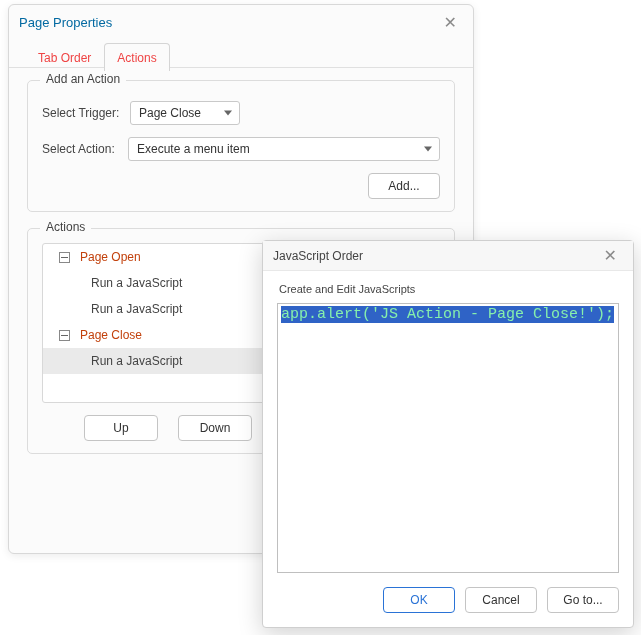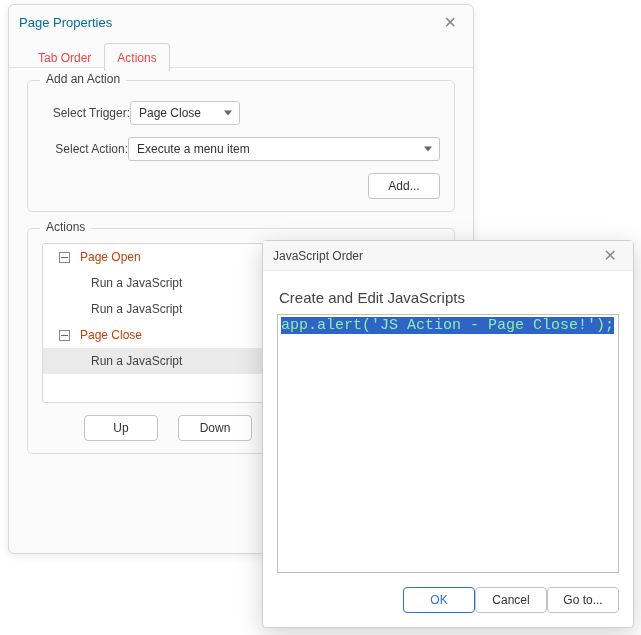--- a/index.html
+++ b/index.html
@@ -20,21 +20,21 @@
     .close-x { color: #8a8a8a; font-size: 16px; padding: 2px 6px; cursor: default; }
     .tabs-row { display: flex; align-items: flex-end; padding: 0 16px; border-bottom: 1px solid #e0e0e0; gap: 0; }
     .tab { padding: 7px 12px 6px; color: #ef4444; font-size: 12px; border: 1px solid transparent; border-bottom: none; position: relative; top: 4px; }
     .tab.active { border-color: #d5d5d5; background: #fbfbfb; border-radius: 4px 4px 0 0; }
     .body-pad { padding: 12px 18px 16px; }
 
     .group { border: 1px solid #dcdcdc; border-radius: 5px; padding: 14px 14px 12px; position: relative; margin-bottom: 16px; }
     .group-legend { position: absolute; top: -9px; left: 12px; background: #fbfbfb; padding: 0 6px; color: #444; font-size: 12px; }
 
     .row { display: flex; align-items: center; margin: 6px 0 12px; }
-    .row-label { width: 88px; color: #444; text-align: right; }
+    .row-label { width: 88px; color: #444; text-align: left; }
     select.sel { height: 24px; border: 1px solid #c9c9c9; border-radius: 3px; background: #fff; padding: 0 22px 0 8px; font-size: 12px; color: #333; appearance: none; }
     .sel-wrap { position: relative; display: inline-block; }
     .sel-wrap::after { content: ""; position: absolute; right: 8px; top: 50%; width: 0; height: 0; border-left: 4px solid transparent; border-right: 4px solid transparent; border-top: 5px solid #666; transform: translateY(-50%); pointer-events: none; }
     .sel-trigger { width: 110px; }
     .sel-action { width: 312px; }
 
     .btn { height: 26px; min-width: 72px; padding: 0 10px; border: 1px solid #c4c4c4; border-radius: 4px; background: #fff; color: #333; font-size: 12px; cursor: default; }
     .btn.primary { border: 1.5px solid #2a73d6; color: #2a73d6; background: #fff; }
     .btn-row-right { display: flex; justify-content: flex-end; gap: 8px; }
 
@@ -56,35 +56,35 @@
       width: 372px; height: 388px;
       background: #fff;
       border: 1px solid #cfcfcf;
       border-radius: 4px;
       box-shadow: 0 6px 24px rgba(0,0,0,0.18);
       display: flex; flex-direction: column;
     }
     .front-title { display: flex; align-items: center; height: 30px; padding: 0 10px; border-bottom: 1px solid #e8e8e8; background: #f7f7f7; }
     .front-title .t { color: #444; font-size: 12px; flex: 1; }
     .front-body { padding: 12px 14px 0; flex: 1; display: flex; flex-direction: column; }
-    .front-label { color: #444; font-size: 15px; margin: 6px 2px 8px; }
+    .front-label { color: #444; font-size: 11px; margin: 0 2px 8px; }
     .code-area {
       flex: 1;
       border: 1px solid #bfbfbf;
       background: #fff;
       font-family: "Courier New", monospace;
       font-size: 15px;
       line-height: 1.25;
       padding: 2px 3px;
       overflow: auto;
       white-space: pre-wrap;
       word-break: break-all;
     }
     .code-sel { background: #2f63c6; color: #86efac; }
-    .front-footer { display: flex; justify-content: flex-end; padding: 14px; }
+    .front-footer { display: flex; justify-content: flex-end; gap: 10px; padding: 14px; }
   </style>
 </head>
 <body>
 
 <div class="dialog-back">
   <div class="titlebar">
     <div class="title">Page Properties</div>
     <div class="close-x">✕</div>
   </div>
   <div class="tabs-row">

